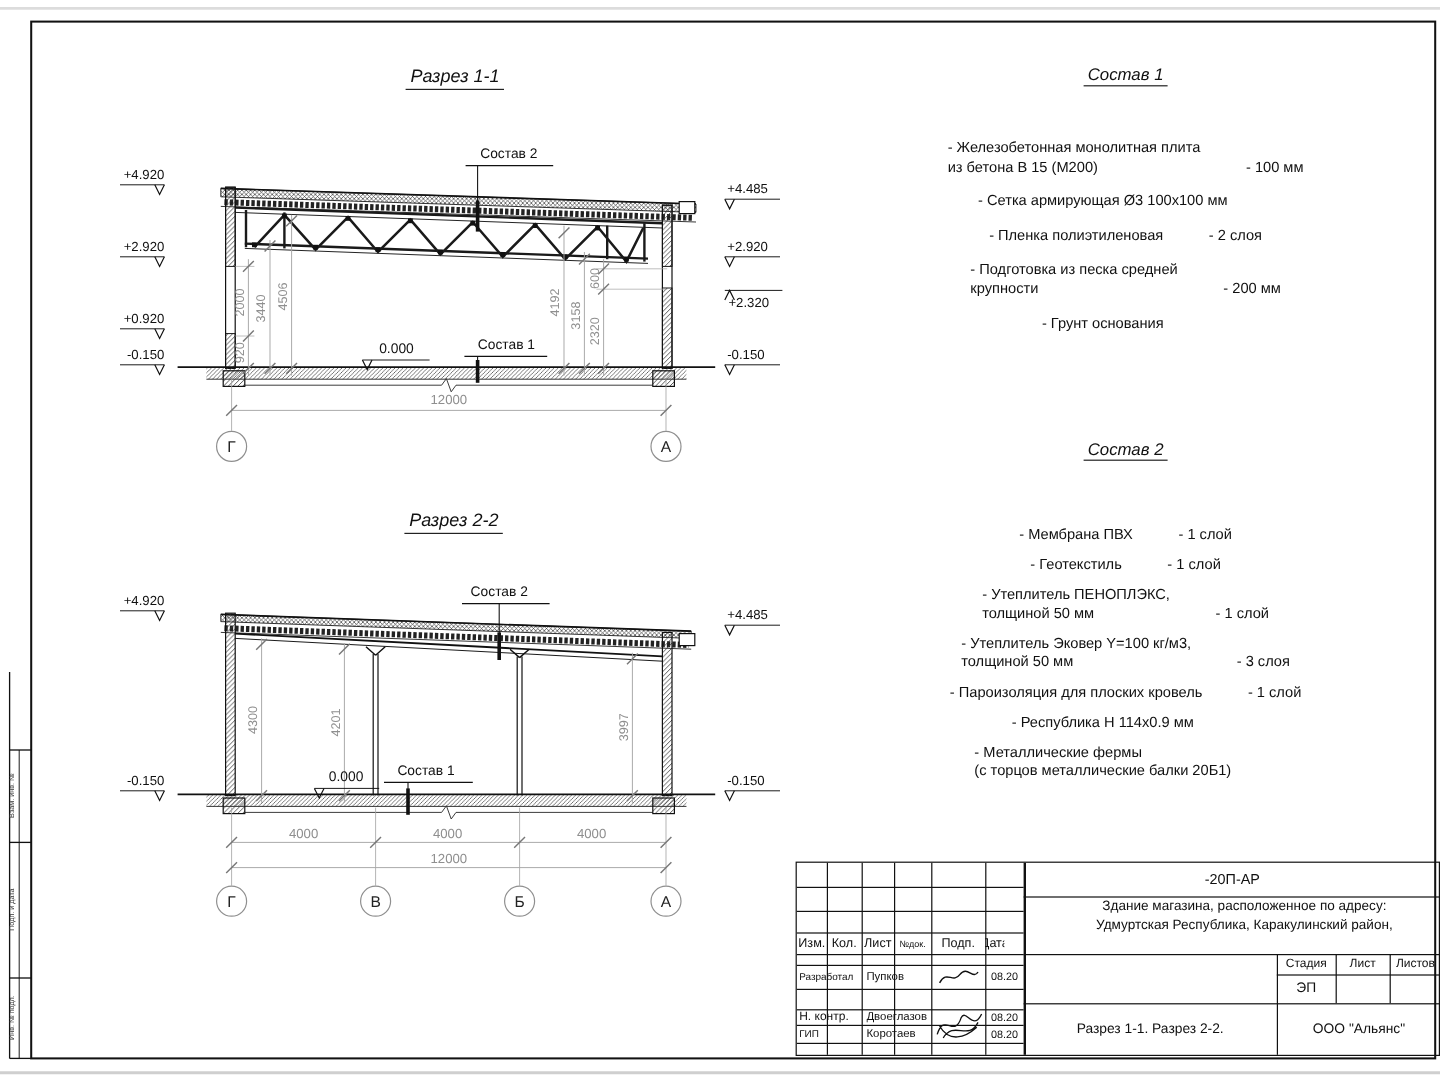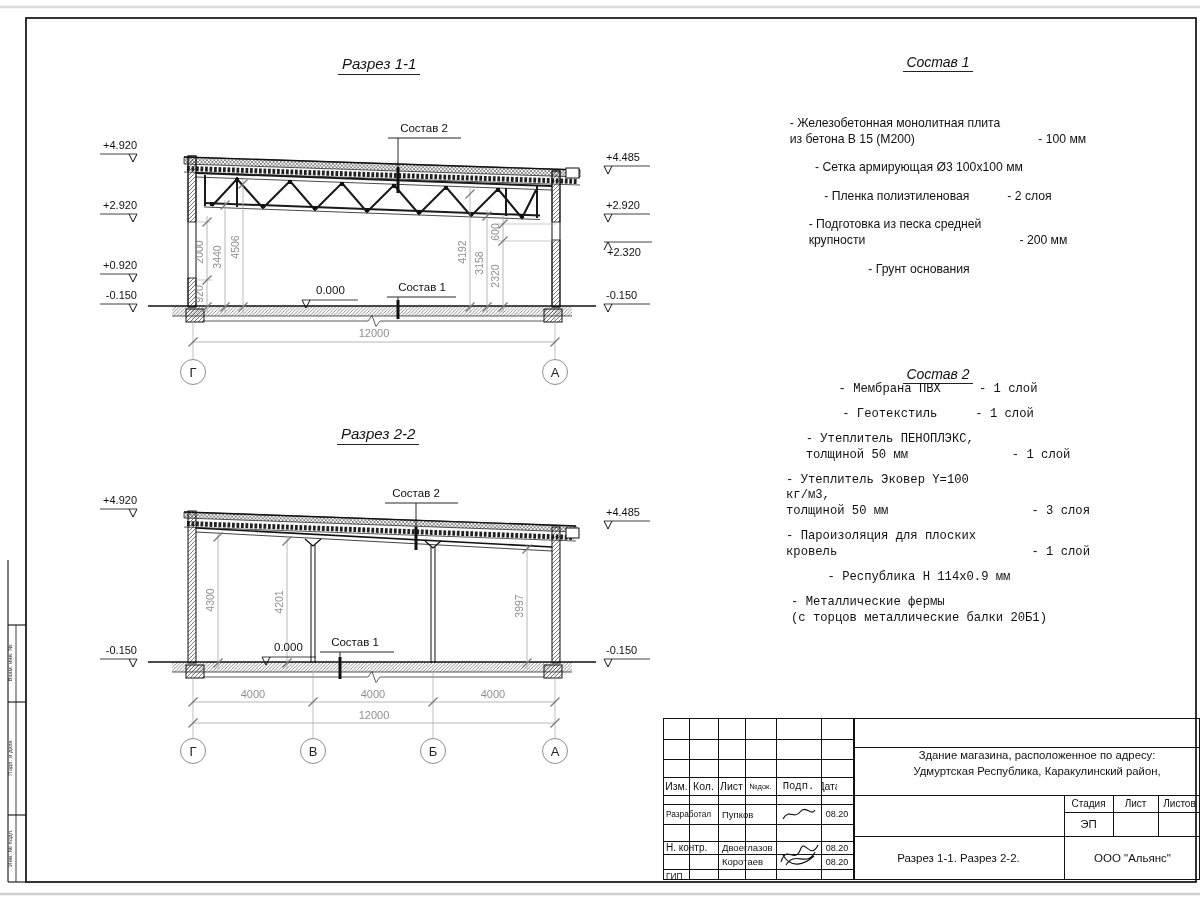--- a/index.html
+++ b/index.html
@@ -375,21 +375,21 @@
       <span class="mat-name">- Грунт основания</span>
       <span class="mat-val"></span>
     </div>
   </div>
 </div>
 
 <div class="mat-block" style="left:786px;top:366px;">
   <div class="mat-head">
     <span>Состав 2</span>
   </div>
-  <div class="mat-list" style="font-family:Liberation Mono, monospace;">
+  <div class="mat-list" style="margin-top:56px;">
     <div class="mat-item m10">
       <span class="mat-name">- Мембрана ПВХ</span>
       <span class="mat-val">- 1 слой</span>
     </div>
     <div class="mat-item m10">
       <span class="mat-name">- Геотекстиль</span>
       <span class="mat-val">- 1 слой</span>
     </div>
     <div class="mat-item m10">
       <span class="mat-name">- Утеплитель ПЕНОПЛЭКС,
@@ -441,40 +441,41 @@
 
   <div class="hl" style="left:189px;top:28px;width:348px;"></div>
   <div class="hl" style="left:189px;top:76px;width:348px;"></div>
   <div class="hl" style="left:400px;top:93px;width:137px;"></div>
   <div class="hl" style="left:189px;top:117px;width:348px;"></div>
 
   <div class="cell" style="left:0;top:58px;width:25px;height:18px;font-size:10.5px;">Изм.</div>
   <div class="cell" style="left:25px;top:58px;width:29px;height:18px;font-size:10.5px;">Кол.</div>
   <div class="cell" style="left:54px;top:58px;width:27px;height:18px;font-size:10.5px;">Лист</div>
   <div class="cell" style="left:81px;top:58px;width:31px;height:18px;font-size:7.5px;">№док.</div>
-  <div class="cell" style="left:112px;top:58px;width:45px;height:18px;font-size:10.5px;font-family:Liberation Mono, monospace;">Подп.</div>
+  <div class="cell" style="left:112px;top:58px;width:45px;height:18px;font-size:10.5px;">Подп.</div>
   <div class="cell" style="left:157px;top:58px;width:16px;height:18px;font-size:10.5px;">Дата</div>
 
   <div class="cell left" style="left:2px;top:85px;width:52px;height:20px;font-size:8.3px;">Разработал</div>
   <div class="cell left" style="left:58px;top:85px;width:54px;height:20px;font-size:9.5px;">Пупков</div>
   <div class="cell" style="left:157px;top:85px;width:32px;height:20px;font-size:9px;">08.20</div>
   <div class="cell left" style="left:2px;top:122px;width:52px;height:13px;font-size:10px;text-align:right;">Н. контр.</div>
   <div class="cell left" style="left:58px;top:122px;width:54px;height:13px;font-size:9.5px;">Двоеглазов</div>
   <div class="cell" style="left:157px;top:122px;width:32px;height:13px;font-size:9px;">08.20</div>
-  <div class="cell left" style="left:2px;top:149px;width:52px;height:15px;font-size:8.3px;">ГИП</div>
+  <div class="cell left" style="left:2px;top:134px;width:52px;height:15px;font-size:8.3px;">ГИП</div>
   <div class="cell left" style="left:58px;top:135px;width:54px;height:15px;font-size:9.5px;">Коротаев</div>
   <div class="cell" style="left:157px;top:135px;width:32px;height:15px;font-size:9px;">08.20</div>
 
   <svg class="abs" style="left:116px;top:87px;" width="38" height="17">
     <path d="M3,13 C9,2 14,14 20,6 S31,11 35,4" fill="none" stroke="#111" stroke-width="1.2"></path>
   </svg>
   <svg class="abs" style="left:113px;top:119px;" width="44" height="32">
     <path d="M4,24 C10,5 18,28 24,10 C28,2 34,22 41,7 M6,17 C14,31 27,27 37,18 M9,27 C18,12 30,30 38,14" fill="none" stroke="#111" stroke-width="1.1"></path>
   </svg>
 
+  <div class="cell" style="left:189px;top:0;width:348px;height:28px;font-size:12px;">-20П-АР</div>
   <div class="abs" style="left:201px;top:29px;width:344px;text-align:center;font-size:11.3px;line-height:15.6px;">
     <div>Здание магазина, расположенное по адресу:</div>
     <div>Удмуртская Республика, Каракулинский район,</div>
   </div>
   <div class="cell" style="left:400px;top:76px;width:49px;height:17px;font-size:10px;">Стадия</div>
   <div class="cell" style="left:449px;top:76px;width:45px;height:17px;font-size:10px;">Лист</div>
   <div class="cell" style="left:494px;top:76px;width:43px;height:17px;font-size:10px;">Листов</div>
   <div class="cell" style="left:400px;top:93px;width:49px;height:24px;font-size:11.5px;">ЭП</div>
   <div class="cell" style="left:189px;top:117px;width:211px;height:43px;font-size:11.5px;">Разрез 1-1. Разрез 2-2.</div>
   <div class="cell" style="left:400px;top:117px;width:137px;height:43px;font-size:11.5px;">ООО "Альянс"</div>

